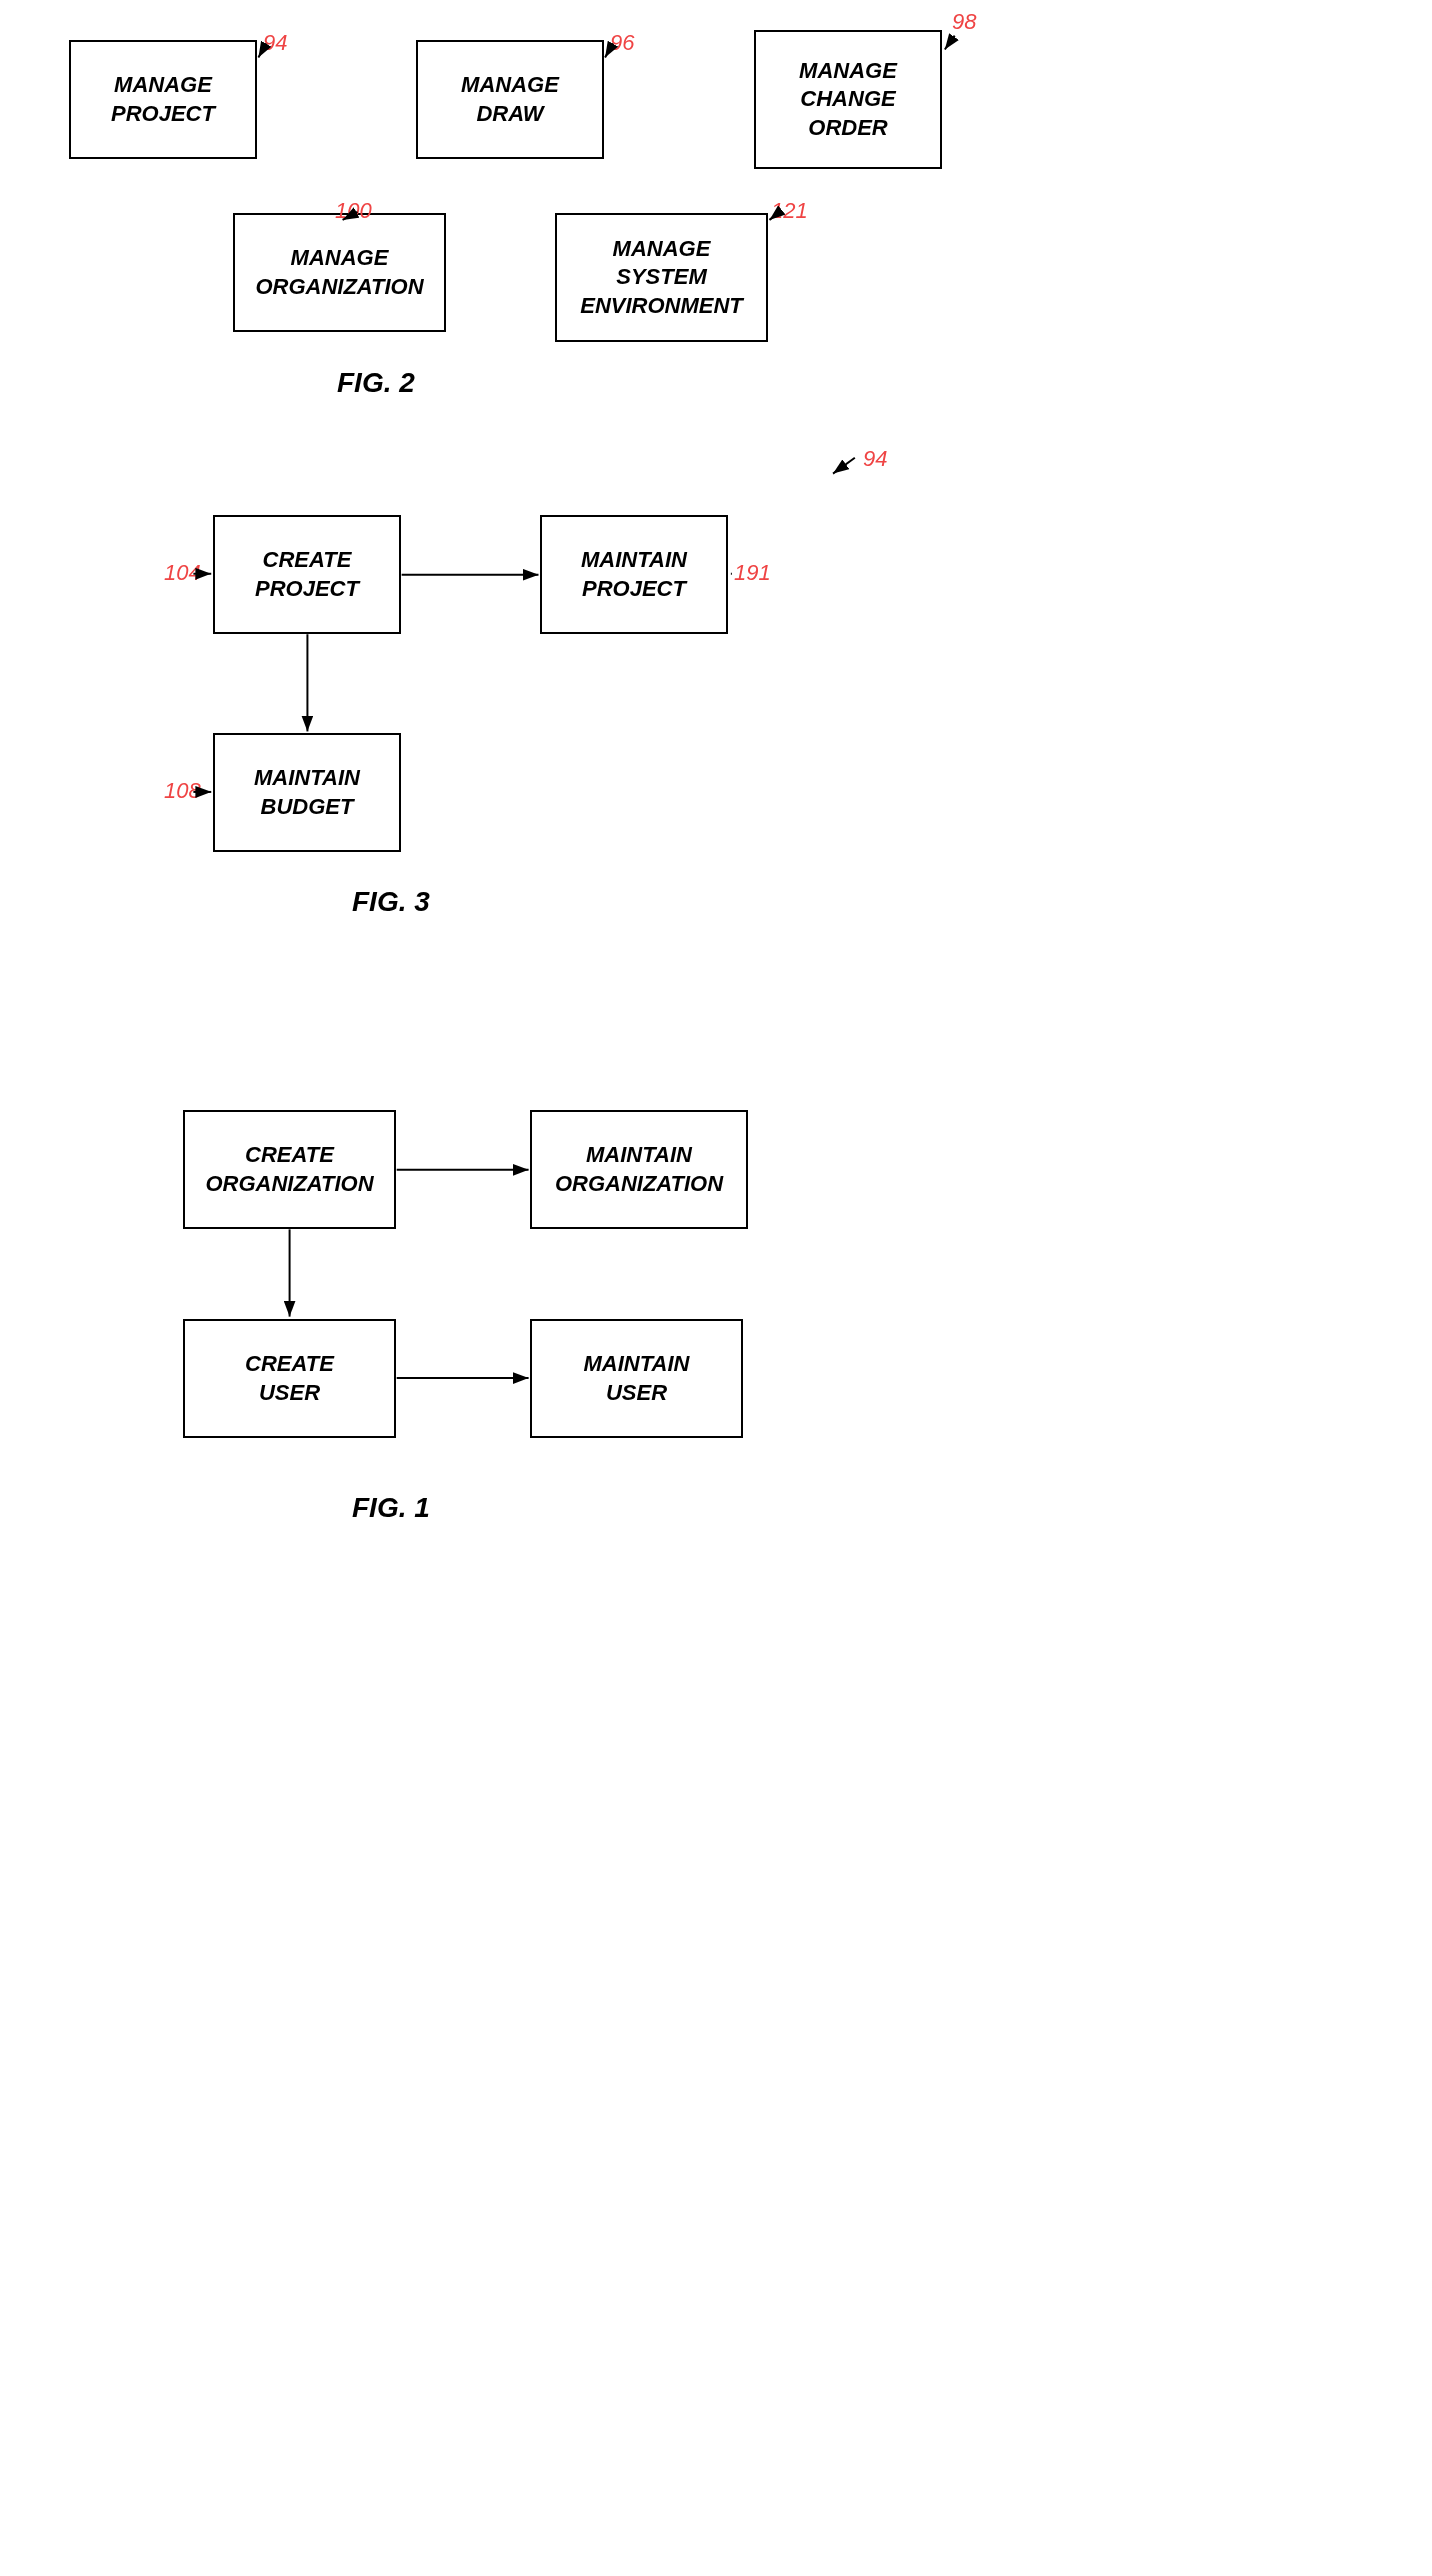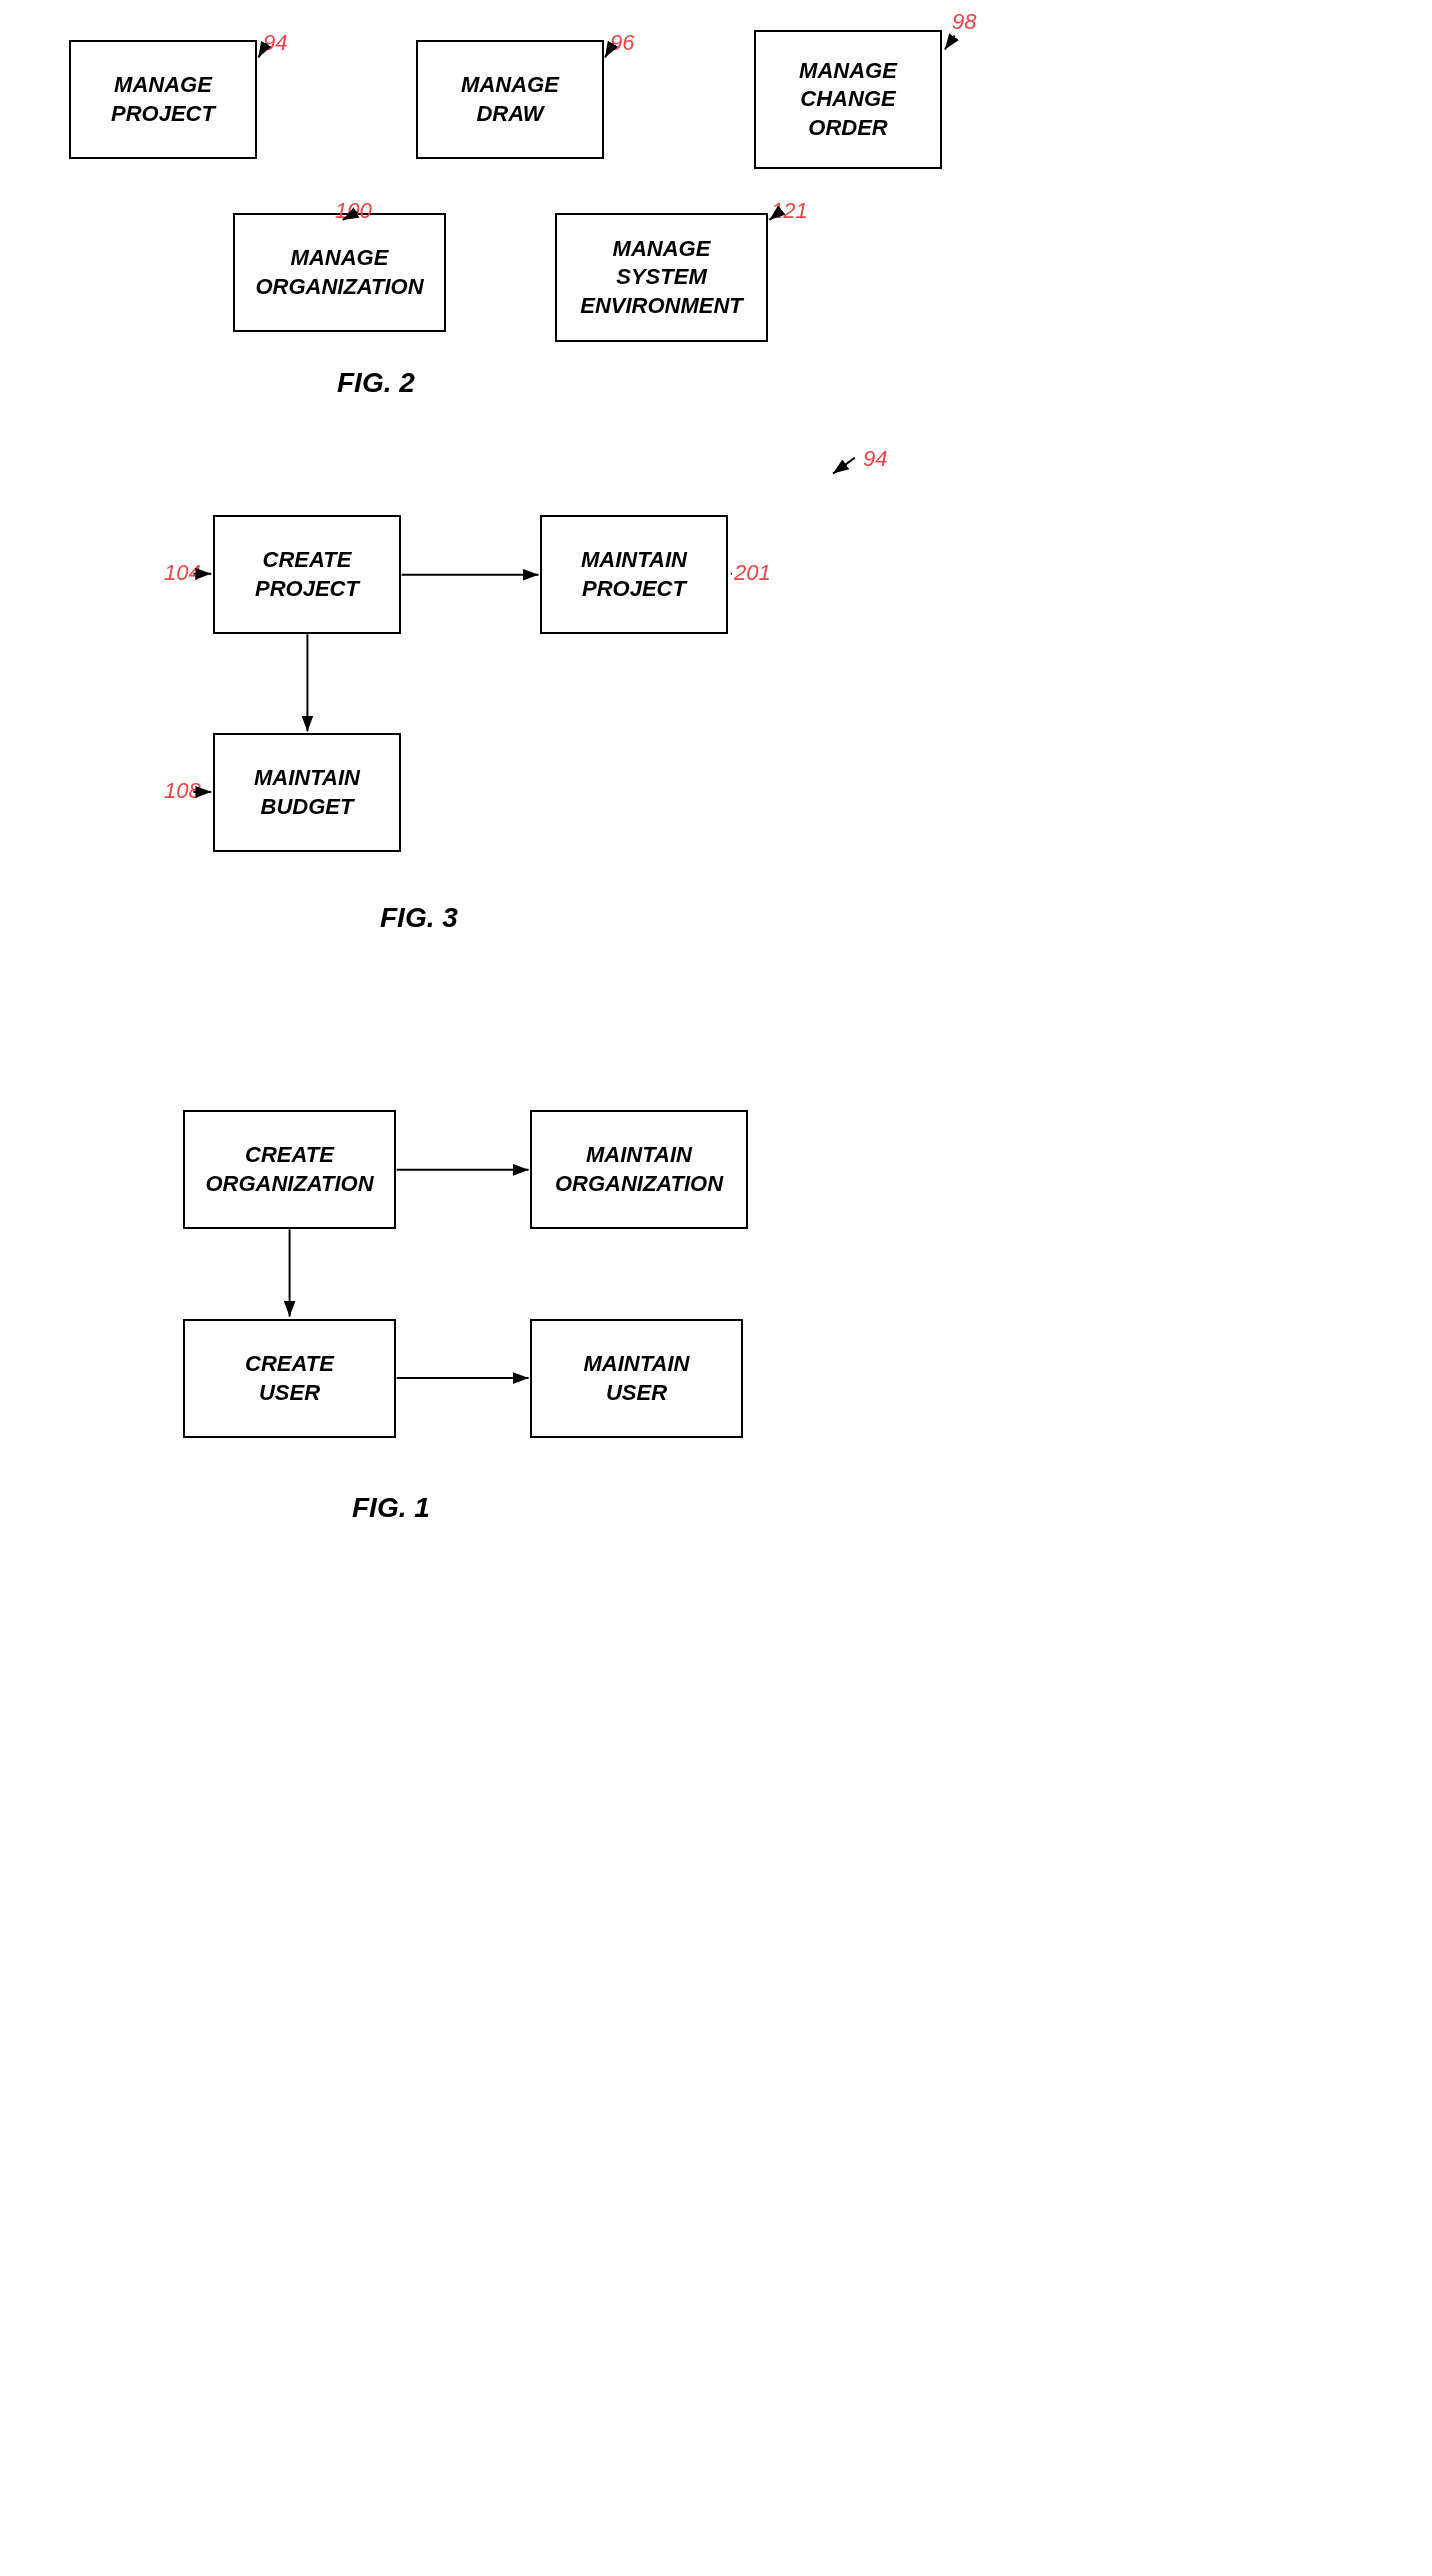--- a/index.html
+++ b/index.html
@@ -145,29 +145,29 @@
     <div class="box" style="left:213px; top:99px; width:188px; height:119px;">
       <span style="white-space:pre-line;">CREATE
 PROJECT</span>
     </div>
     <div class="label-num" style="left:164px; top:144px;">104</div>
 
     <div class="box" style="left:540px; top:99px; width:188px; height:119px;">
       <span style="white-space:pre-line;">MAINTAIN
 PROJECT</span>
     </div>
-    <div class="label-num" style="left:734px; top:144px;">201</div>
+    <div class="label-num" style="left:734px; top:144px;">191</div>
 
     <div class="box" style="left:213px; top:317px; width:188px; height:119px;">
       <span style="white-space:pre-line;">MAINTAIN
 BUDGET</span>
     </div>
     <div class="label-num" style="left:164px; top:362px;">108</div>
 
-    <div class="fig-label" style="left:352px; top:486px;margin-left:28px;">FIG. 3</div>
+    <div class="fig-label" style="left:352px; top:470px;">FIG. 3</div>
 
     <svg style="position:absolute;top:0;left:0;width:1433px;height:615px;pointer-events:none;" xmlns="http://www.w3.org/2000/svg" viewBox="0 0 1445 620" width="1433" height="615">
       <defs>
         <marker id="arrowhead3" markerWidth="8" markerHeight="6" refX="8" refY="3" orient="auto">
           <polygon points="0 0, 8 3, 0 6" fill="#000"></polygon>
         </marker>
       </defs>
 
       <line x1="862" y1="42" x2="840" y2="58" stroke="#000" stroke-width="2" marker-end="url(#arrowhead3)"></line>
 

